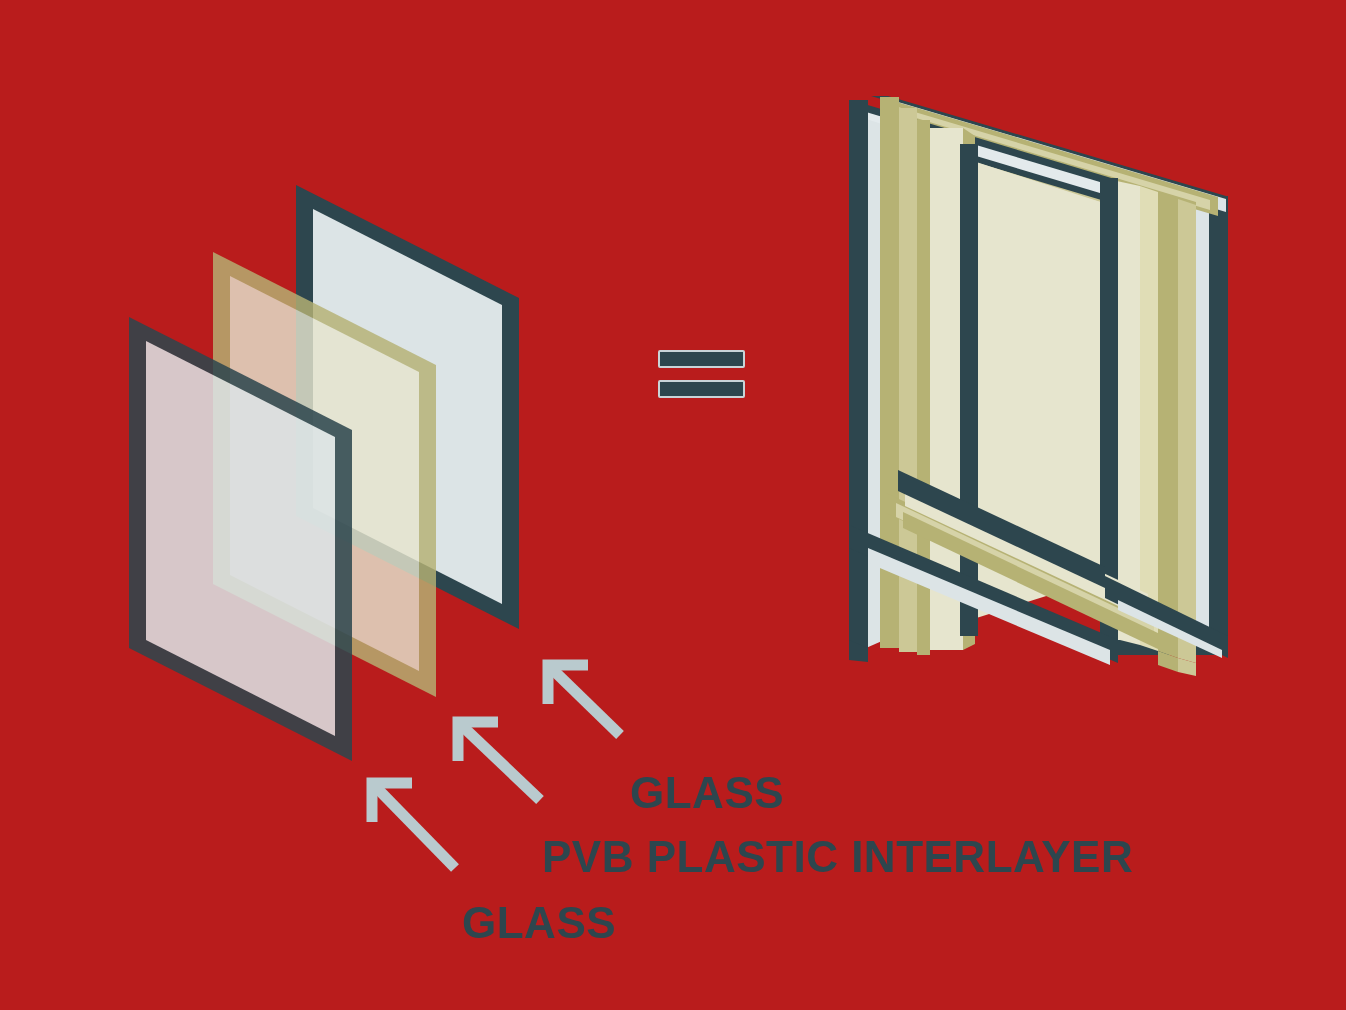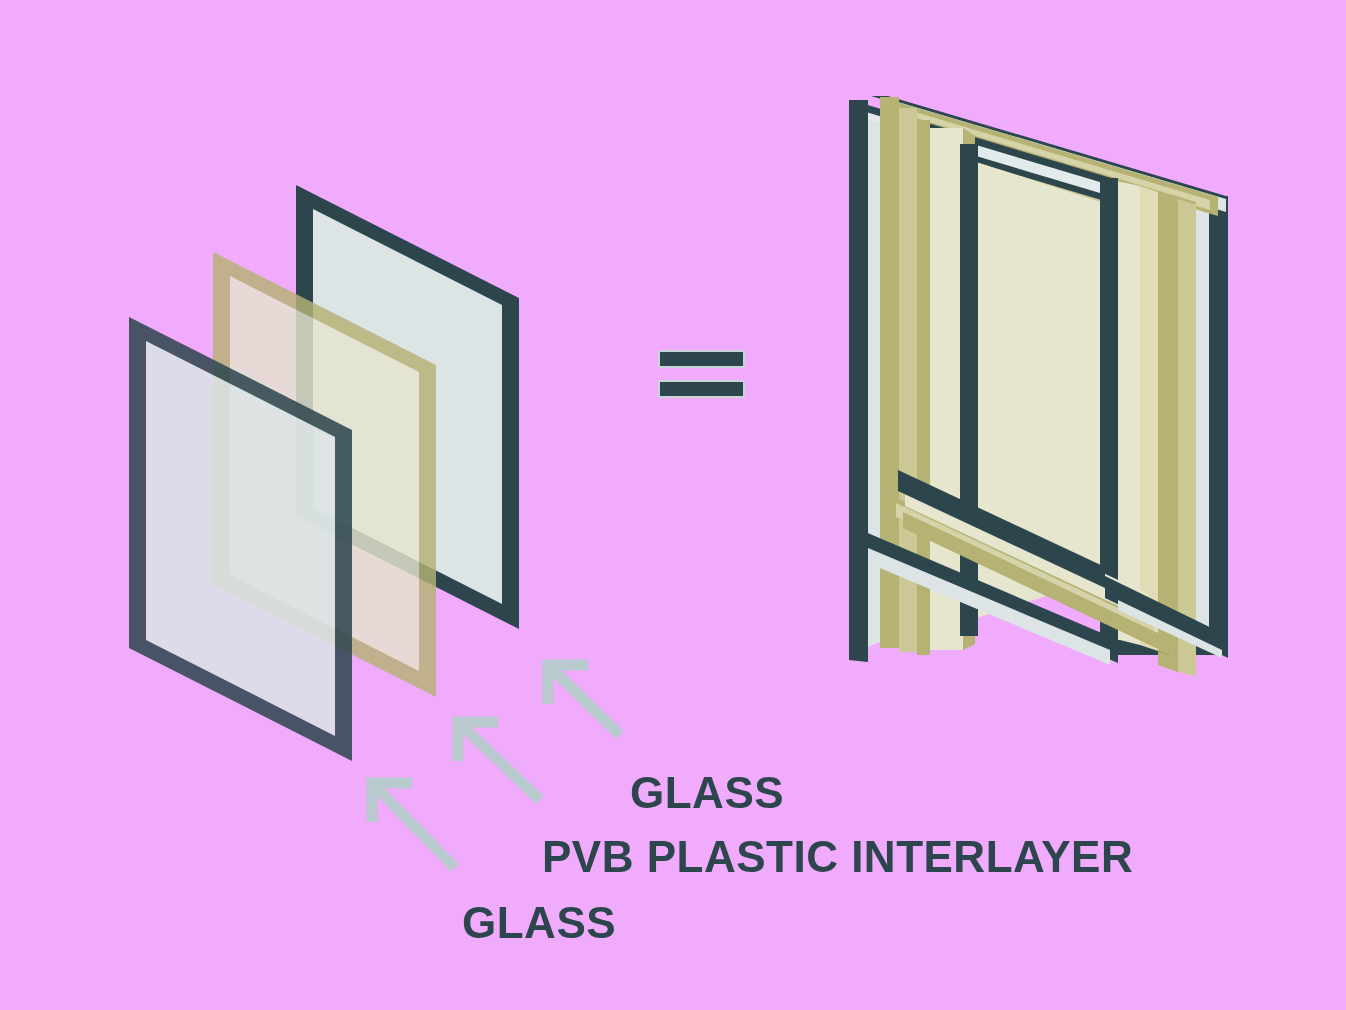--- a/index.html
+++ b/index.html
@@ -11,21 +11,21 @@
   body {
     width: 1346px;
     height: 1010px;
     overflow: hidden;
     font-family: "Liberation Sans", sans-serif;
   }
   #diagram-root {
     position: relative;
     width: 1346px;
     height: 1010px;
-    background: #f0abfc;
+    background: #b91c1c;
   }
   svg.diagram-canvas {
     position: absolute;
     top: 0;
     left: 0;
     width: 1346px;
     height: 1010px;
     display: block;
   }
   .label-text {

